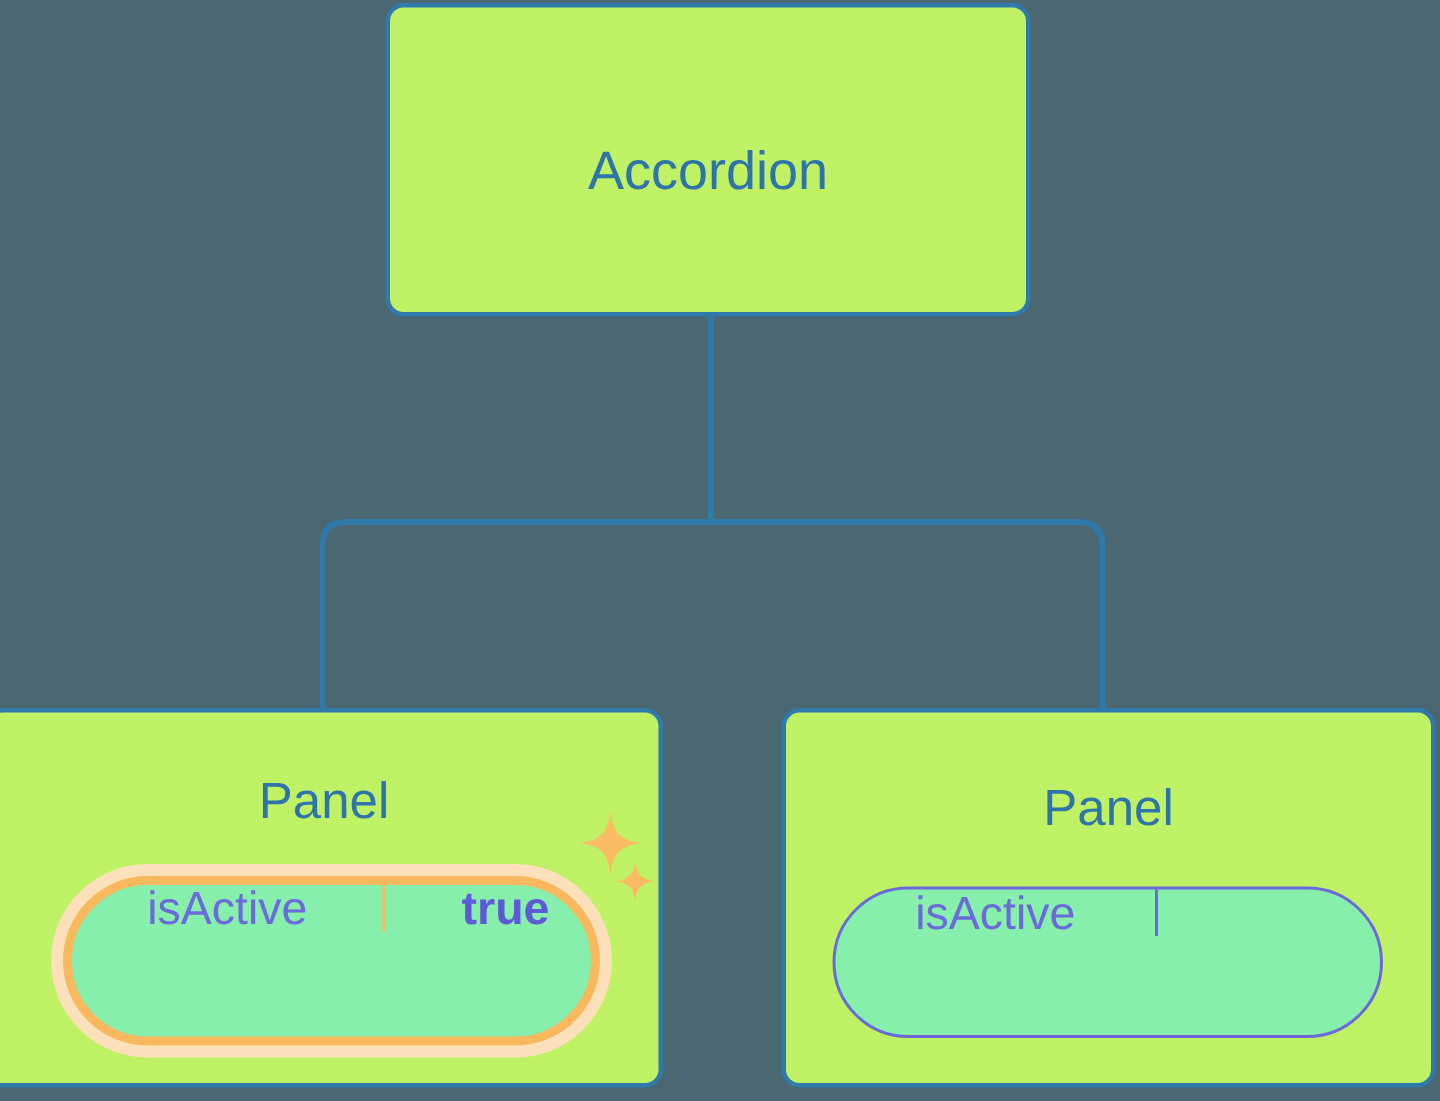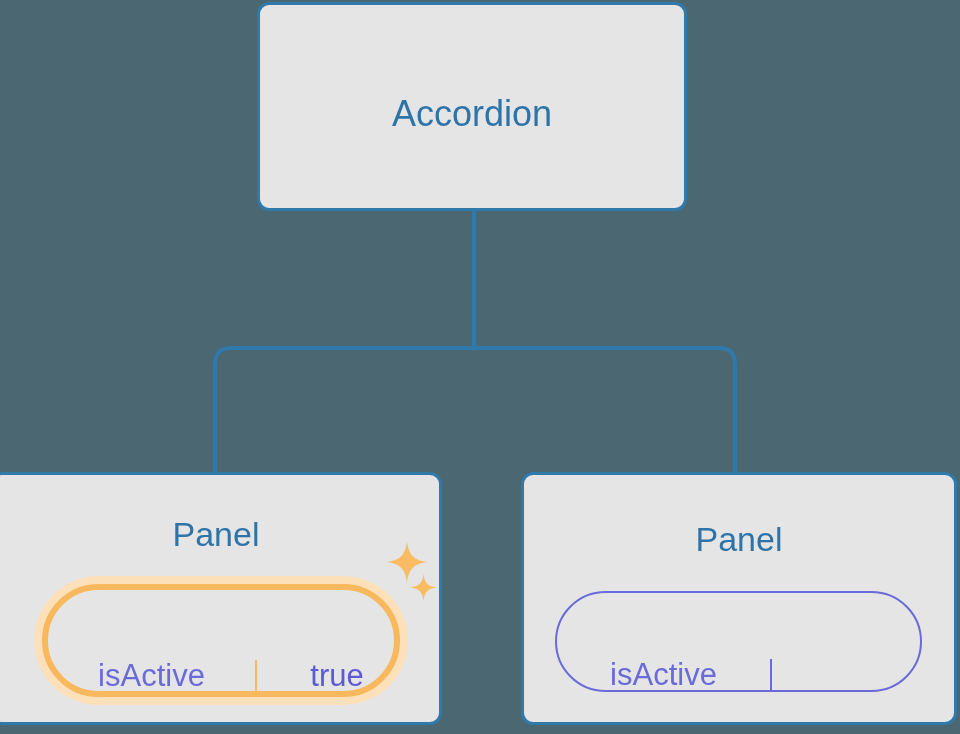--- a/index.html
+++ b/index.html
@@ -25,21 +25,21 @@
     left: 0;
     top: 0;
     width: 960px;
     height: 734px;
     pointer-events: none;
   }
 
   
   .node {
     position: absolute;
-    background: #e5e5e5;
+    background: #bef264;
     border: 3px solid #2f79ab;
     border-radius: 12px;
     box-sizing: border-box;
   }
 
   #node-accordion {
     left: 257px;
     top: 2px;
     width: 430px;
     height: 209px;
@@ -81,23 +81,23 @@
     position: absolute;
     left: 0;
     right: 0;
     top: 45px;
   }
 
   
   .pill {
     position: absolute;
     display: flex;
-    align-items: flex-end;
+    align-items: flex-start;
     box-sizing: border-box;
-    background: #e5e5e5;
+    background: #86efac;
     gap: 23px;
   }
 
   .pill-key,
   .pill-val {
     display: flex;
     align-items: center;
     justify-content: center;
     white-space: nowrap;
     color: #6a6ad8;
@@ -114,21 +114,21 @@
     border: 6px solid #f8b95e;
     border-radius: 999px;
     box-shadow: 0 0 0 8px #fce0b9;
   }
   #pill-left .pill-key {
     width: 207px;
     border-right: 2px solid #f8b95e;
   }
   #pill-left .pill-val {
     flex: 1;
-    font-weight: 400;
+    font-weight: 700;
     color: #5b5bd6;
   }
 
   
   #pill-right {
     left: 555px;
     top: 591px;
     width: 367px;
     height: 101px;
     border: 2px solid #6a6ad8;

